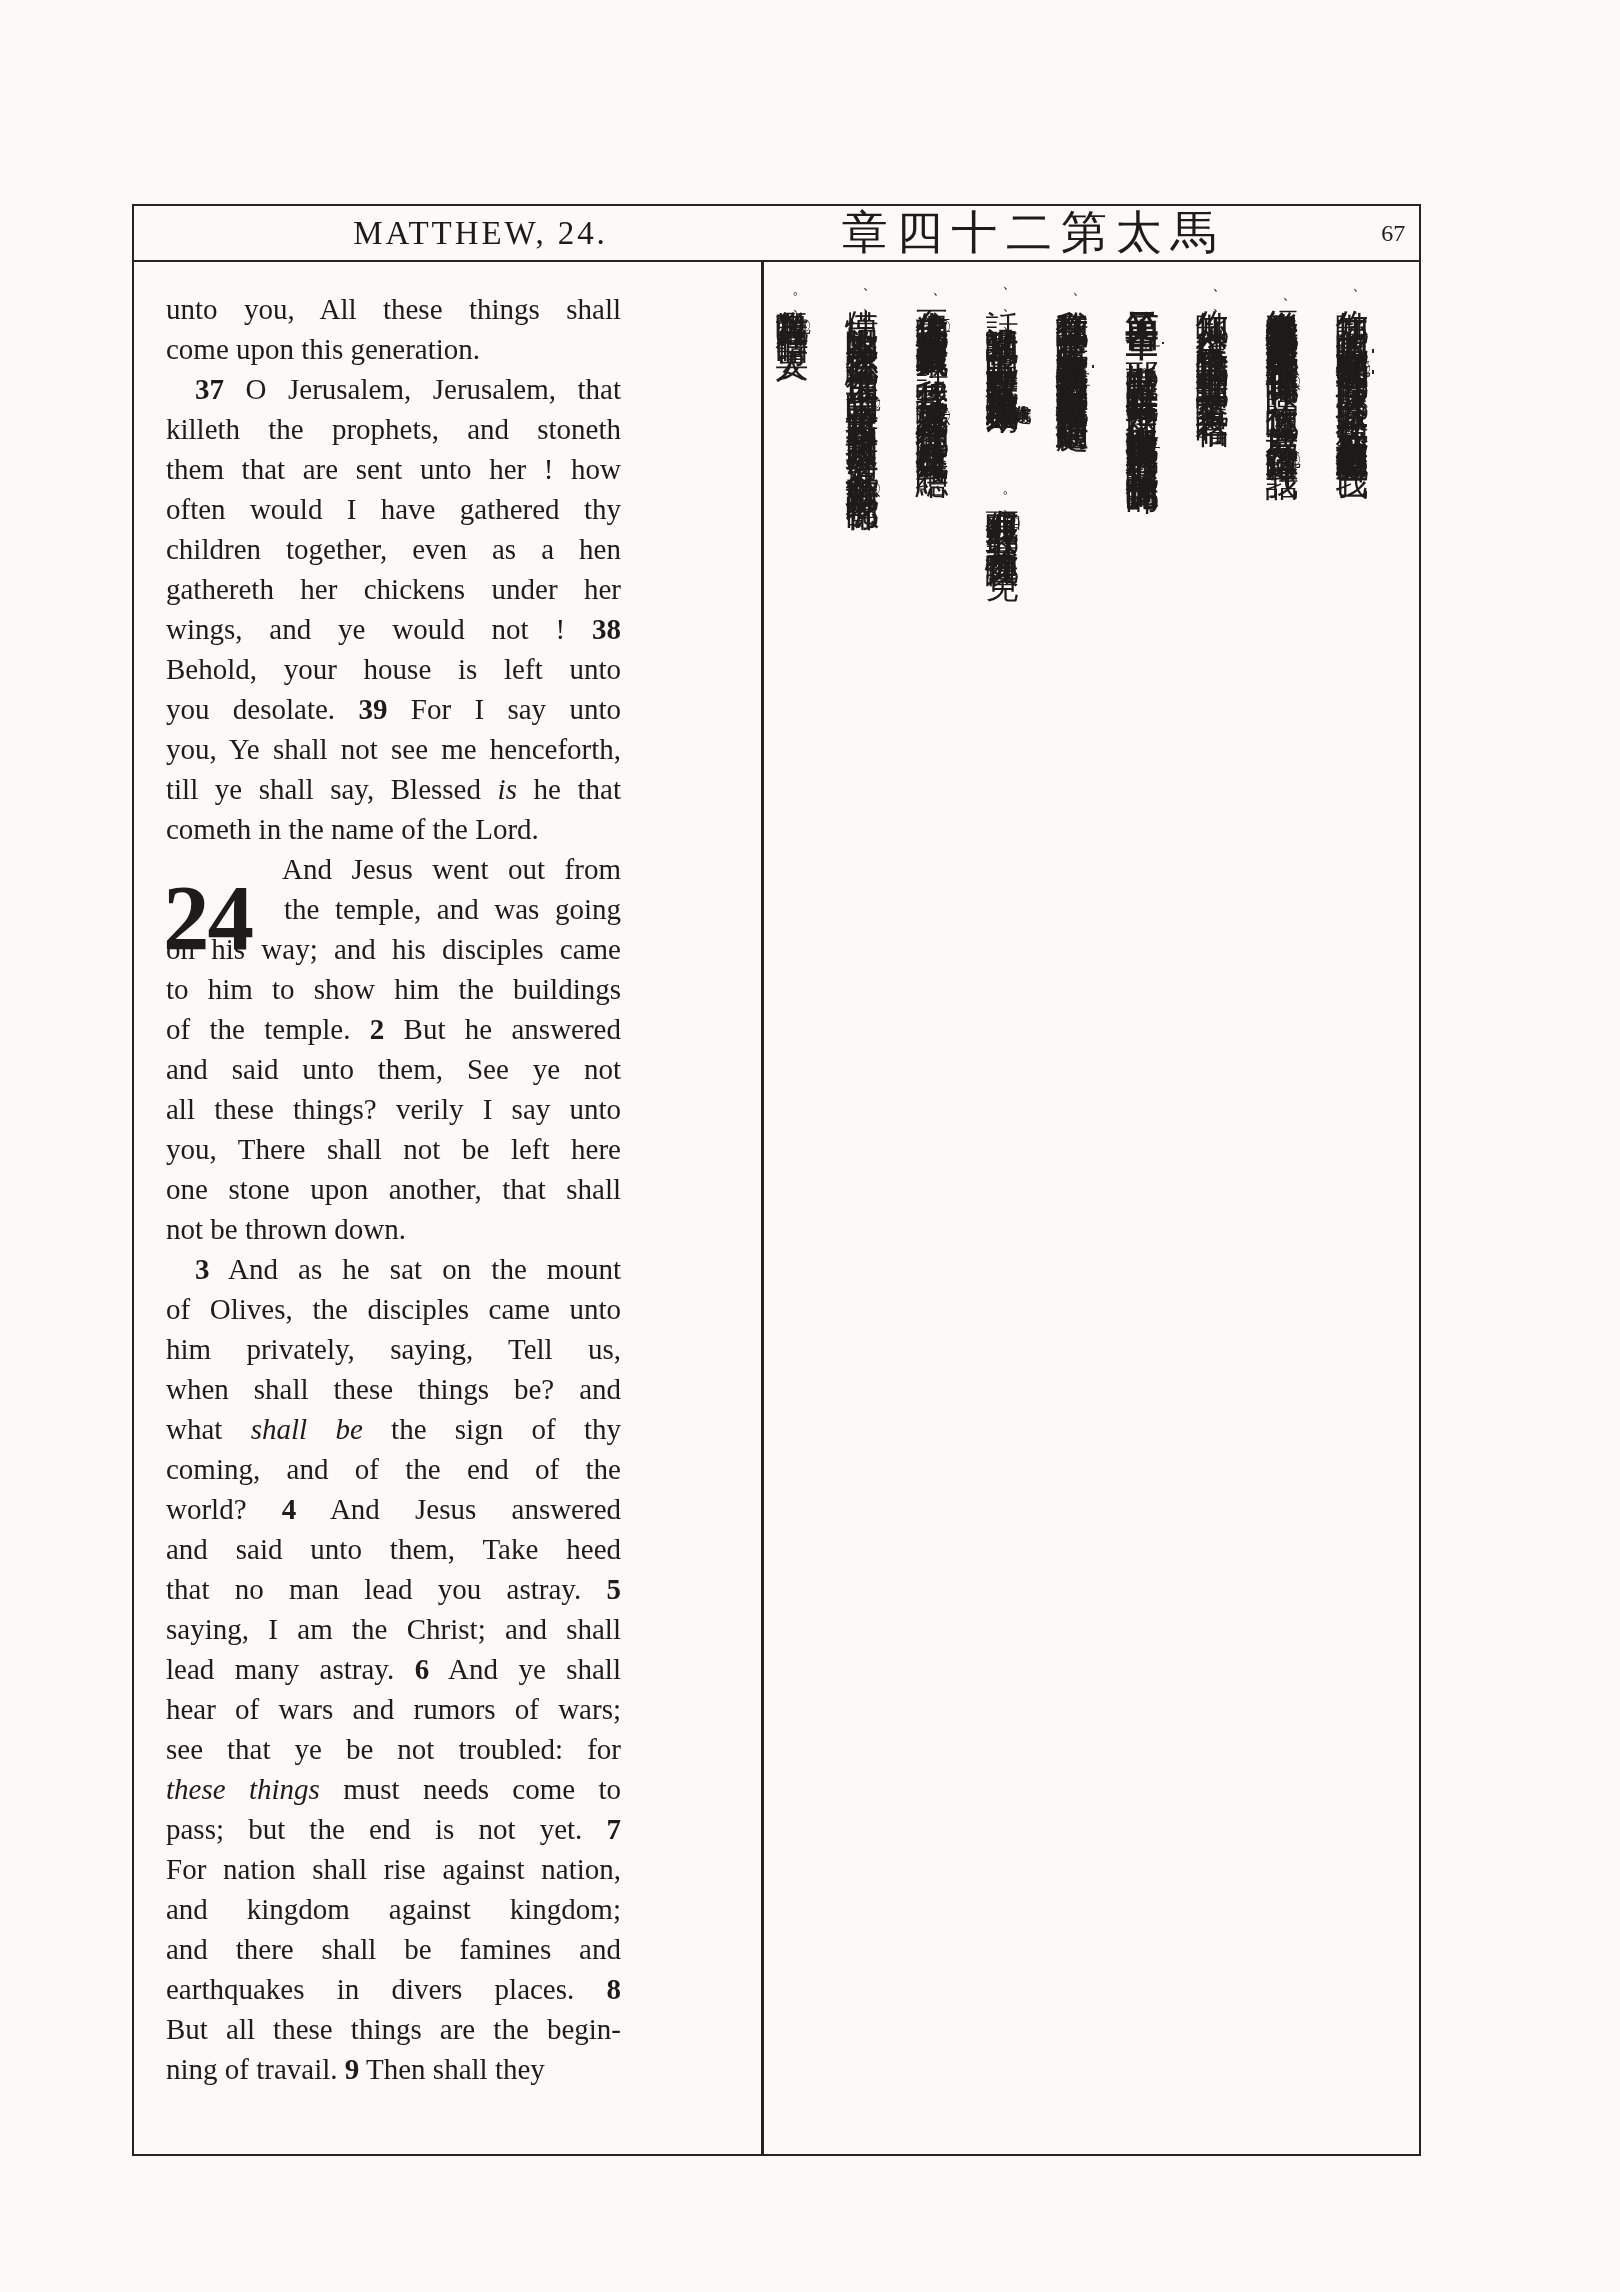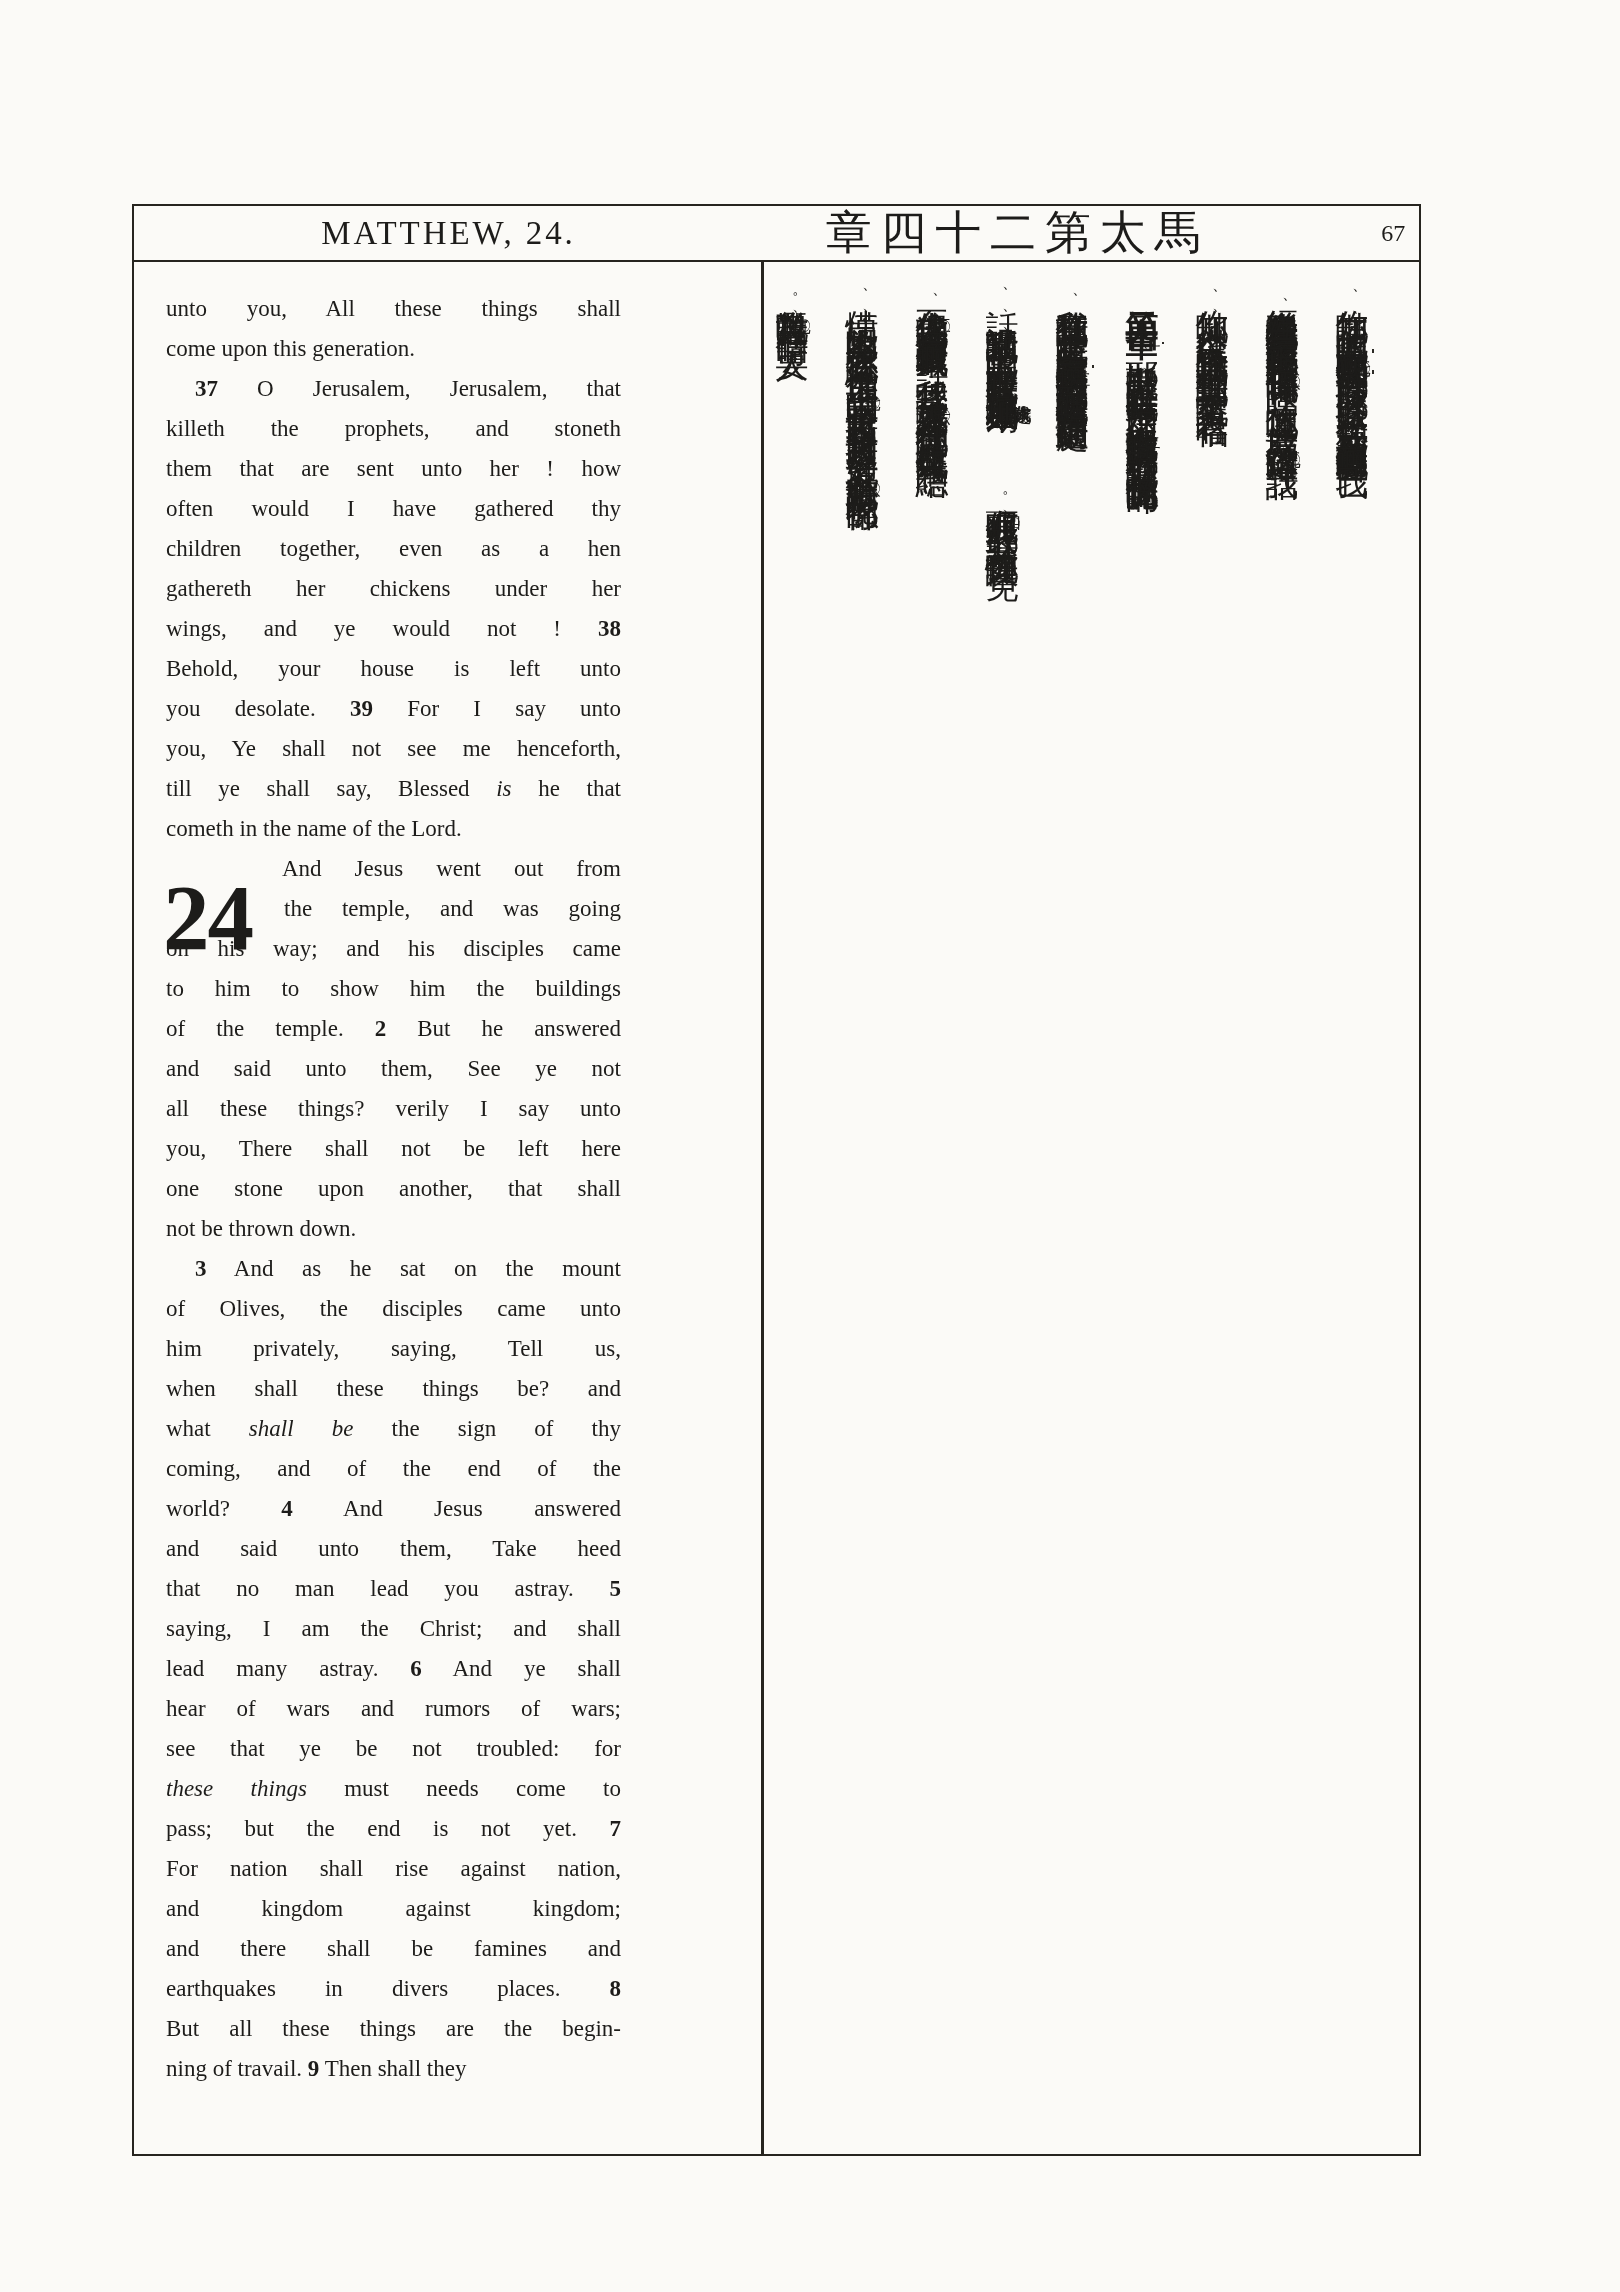--- a/index.html
+++ b/index.html
@@ -14,42 +14,42 @@
     border:2.9px solid #26241f;box-sizing:border-box;background:#fbfaf7;
     overflow:hidden;
   }
   
   .header{
     position:absolute;left:0;top:0;width:100%;height:56px;
     border-bottom:2.9px solid #26241f;box-sizing:border-box;
     display:flex;
   }
   .h-left{
-    width:629px;display:flex;align-items:center;justify-content:center;
+    width:629px;display:flex;align-items:center;justify-content:center;padding-left:32px;
   }
   .h-title-en{
     font-size:33px;letter-spacing:2.9px;font-weight:500;
   }
   .h-right{
     flex:1;position:relative;display:flex;align-items:center;justify-content:center;
   }
   .h-title-cn{
     font-size:46px;letter-spacing:8.8px;margin-right:147px;
     font-family:"DejaVu Serif","Liberation Serif",serif;
   }
   .h-pagenum{
     position:absolute;right:13.7px;top:50%;transform:translateY(-50%);
     font-size:24px;
   }
   
   .english{
     position:absolute;left:32px;top:83px;width:455px;
   }
   .eline{
-    height:40px;line-height:40px;font-size:23px;
+    height:40px;line-height:40px;font-size:29px;
     text-align:justify;text-align-last:justify;
     white-space:nowrap;
   }
   .eline.end{text-align-last:left;}
   .eline.ind{text-indent:29px;}
   .eline.dc1{margin-left:116px;text-align-last:justify;}
   .eline.dc2{margin-left:118px;}
   .eline b{font-weight:700;}
   .eline i{font-style:italic;}
   .dropcap{

